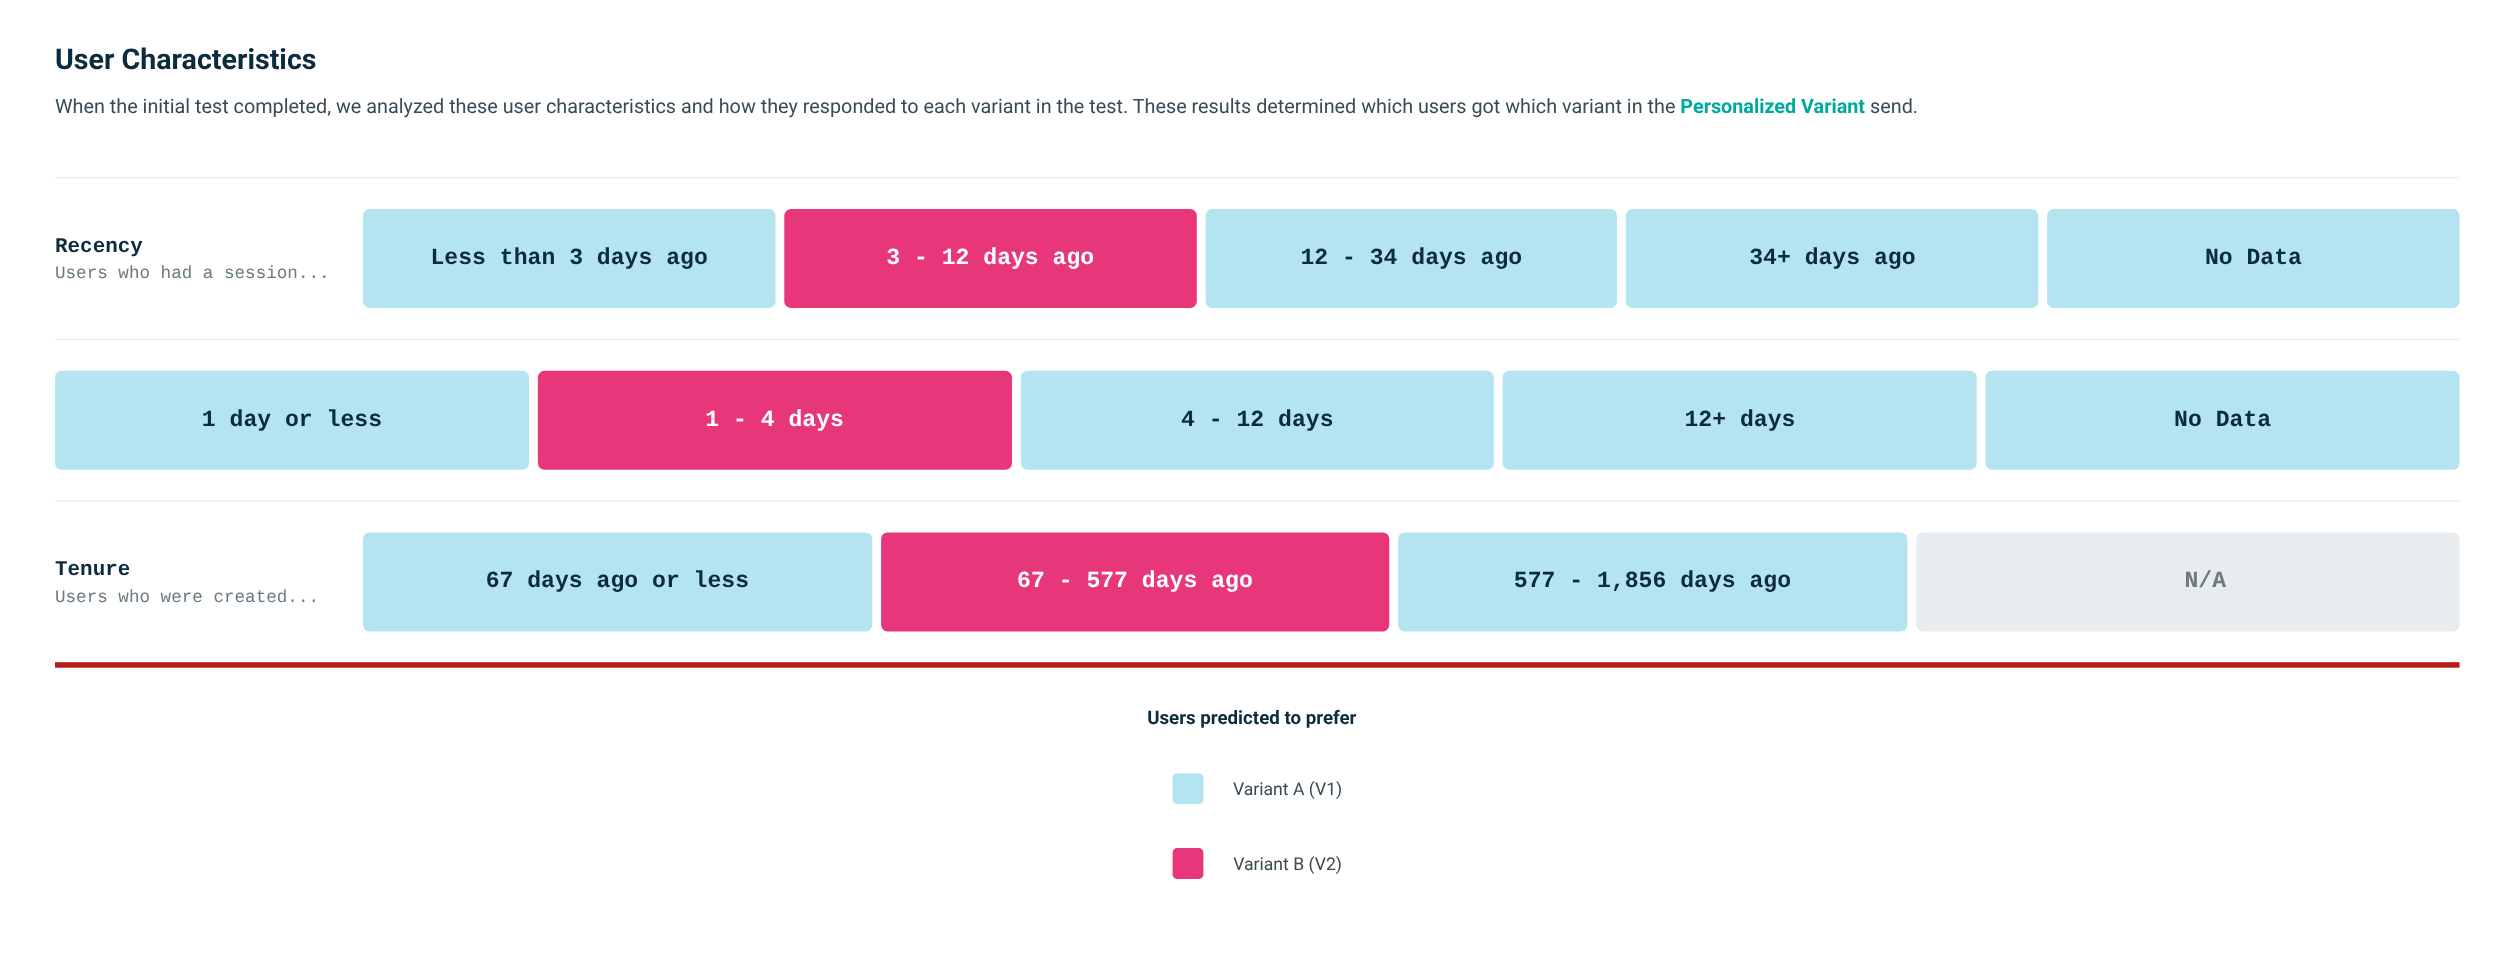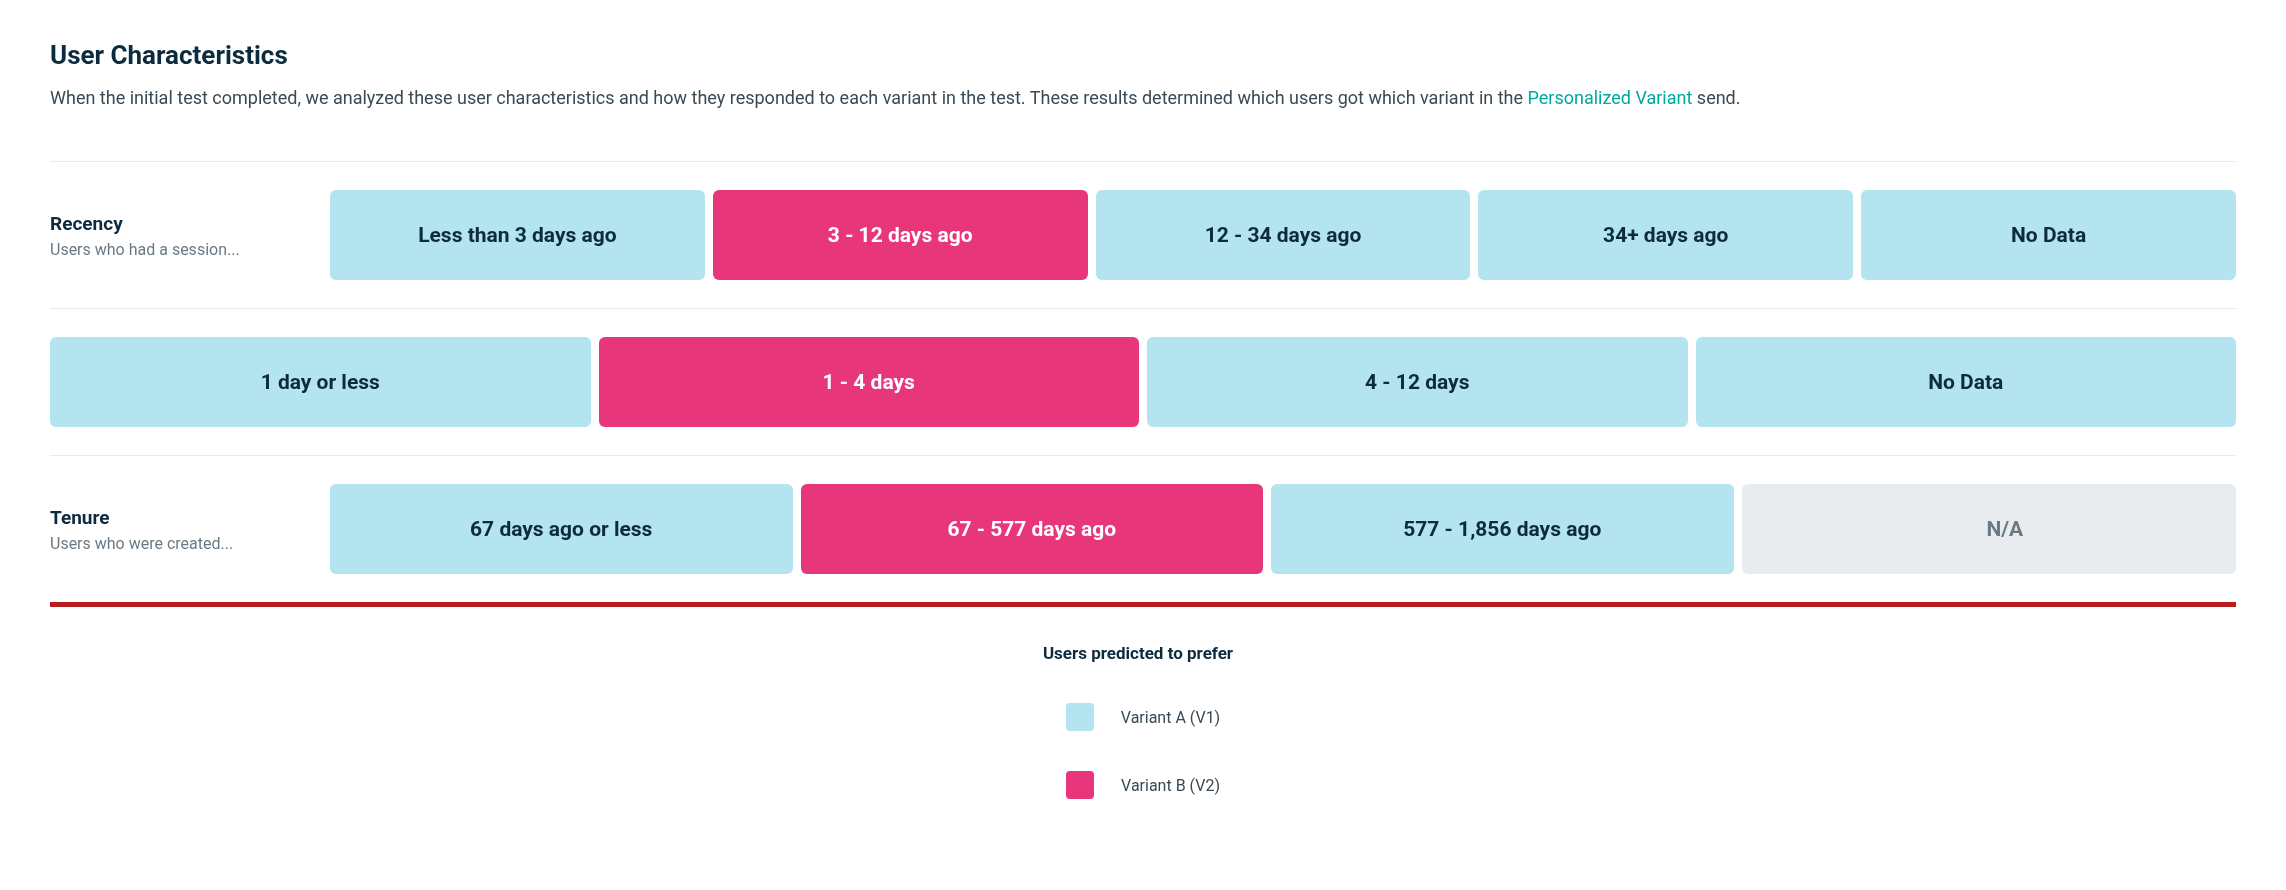--- a/index.html
+++ b/index.html
@@ -22,28 +22,29 @@
     .description {
       font-size: 18px;
       color: #3a4a54;
       line-height: 1.5;
       max-width: 1900px;
       margin-bottom: 50px;
     }
 
     .description .link {
       color: #00a99d;
-      font-weight: 400;
+      font-weight: 700;
       text-decoration: none;
     }
 
     .characteristics-grid {
       display: flex;
       flex-direction: column;
       gap: 0;
+      font-family: Liberation Mono, monospace;
     }
 
     .characteristic-row {
       display: flex;
       align-items: center;
       padding: 28px 0;
       border-top: 1px solid #e8ecee;
     }
 
     .characteristic-row:last-of-type {
@@ -161,20 +162,21 @@
         <div class="cell cell-variant-a">12 - 34 days ago</div>
         <div class="cell cell-variant-a">34+ days ago</div>
         <div class="cell cell-variant-a">No Data</div>
       </div>
     </div>
     <div class="characteristic-row">
       <div class="cells-container">
         <div class="cell cell-variant-a">1 day or less</div>
         <div class="cell cell-variant-b">1 - 4 days</div>
         <div class="cell cell-variant-a">4 - 12 days</div>
+        <div class="cell cell-variant-a">12+ days</div>
         <div class="cell cell-variant-a">No Data</div>
       </div>
     </div>
     <div class="characteristic-row">
       <div class="row-label">
         <div class="row-label-title">Tenure</div>
         <div class="row-label-subtitle">Users who were created...</div>
       </div>
       <div class="cells-container">
         <div class="cell cell-variant-a">67 days ago or less</div>

